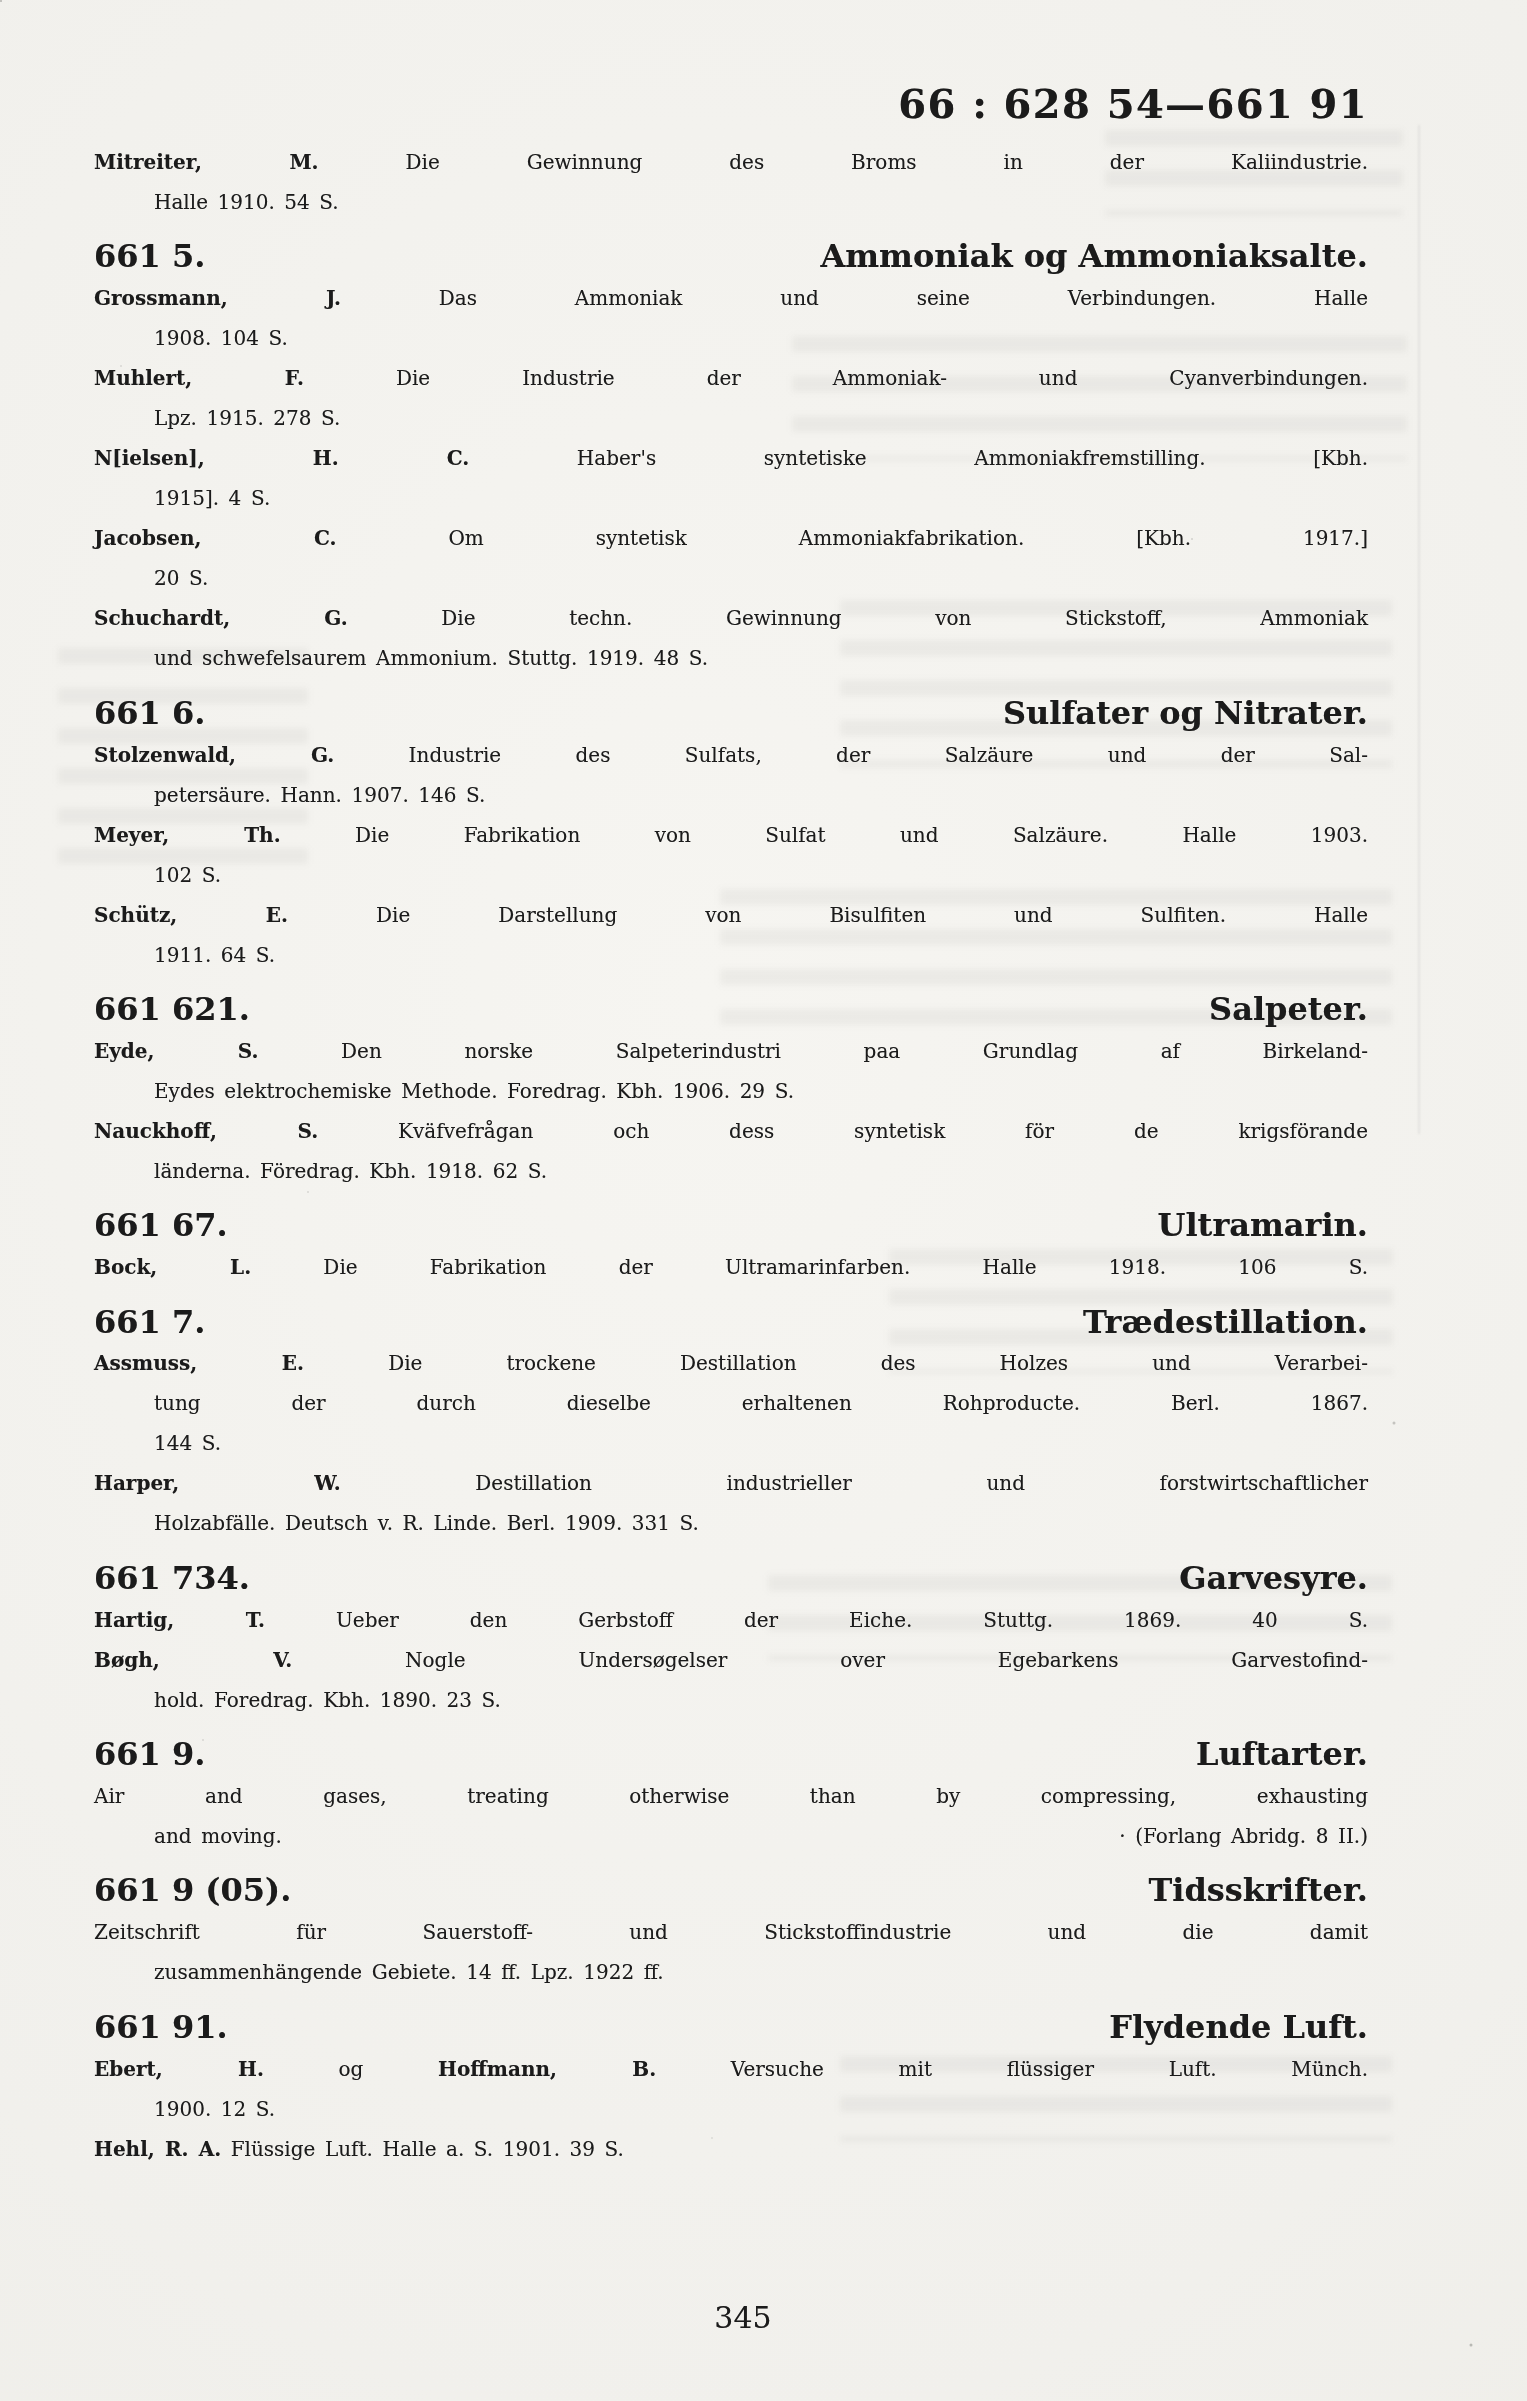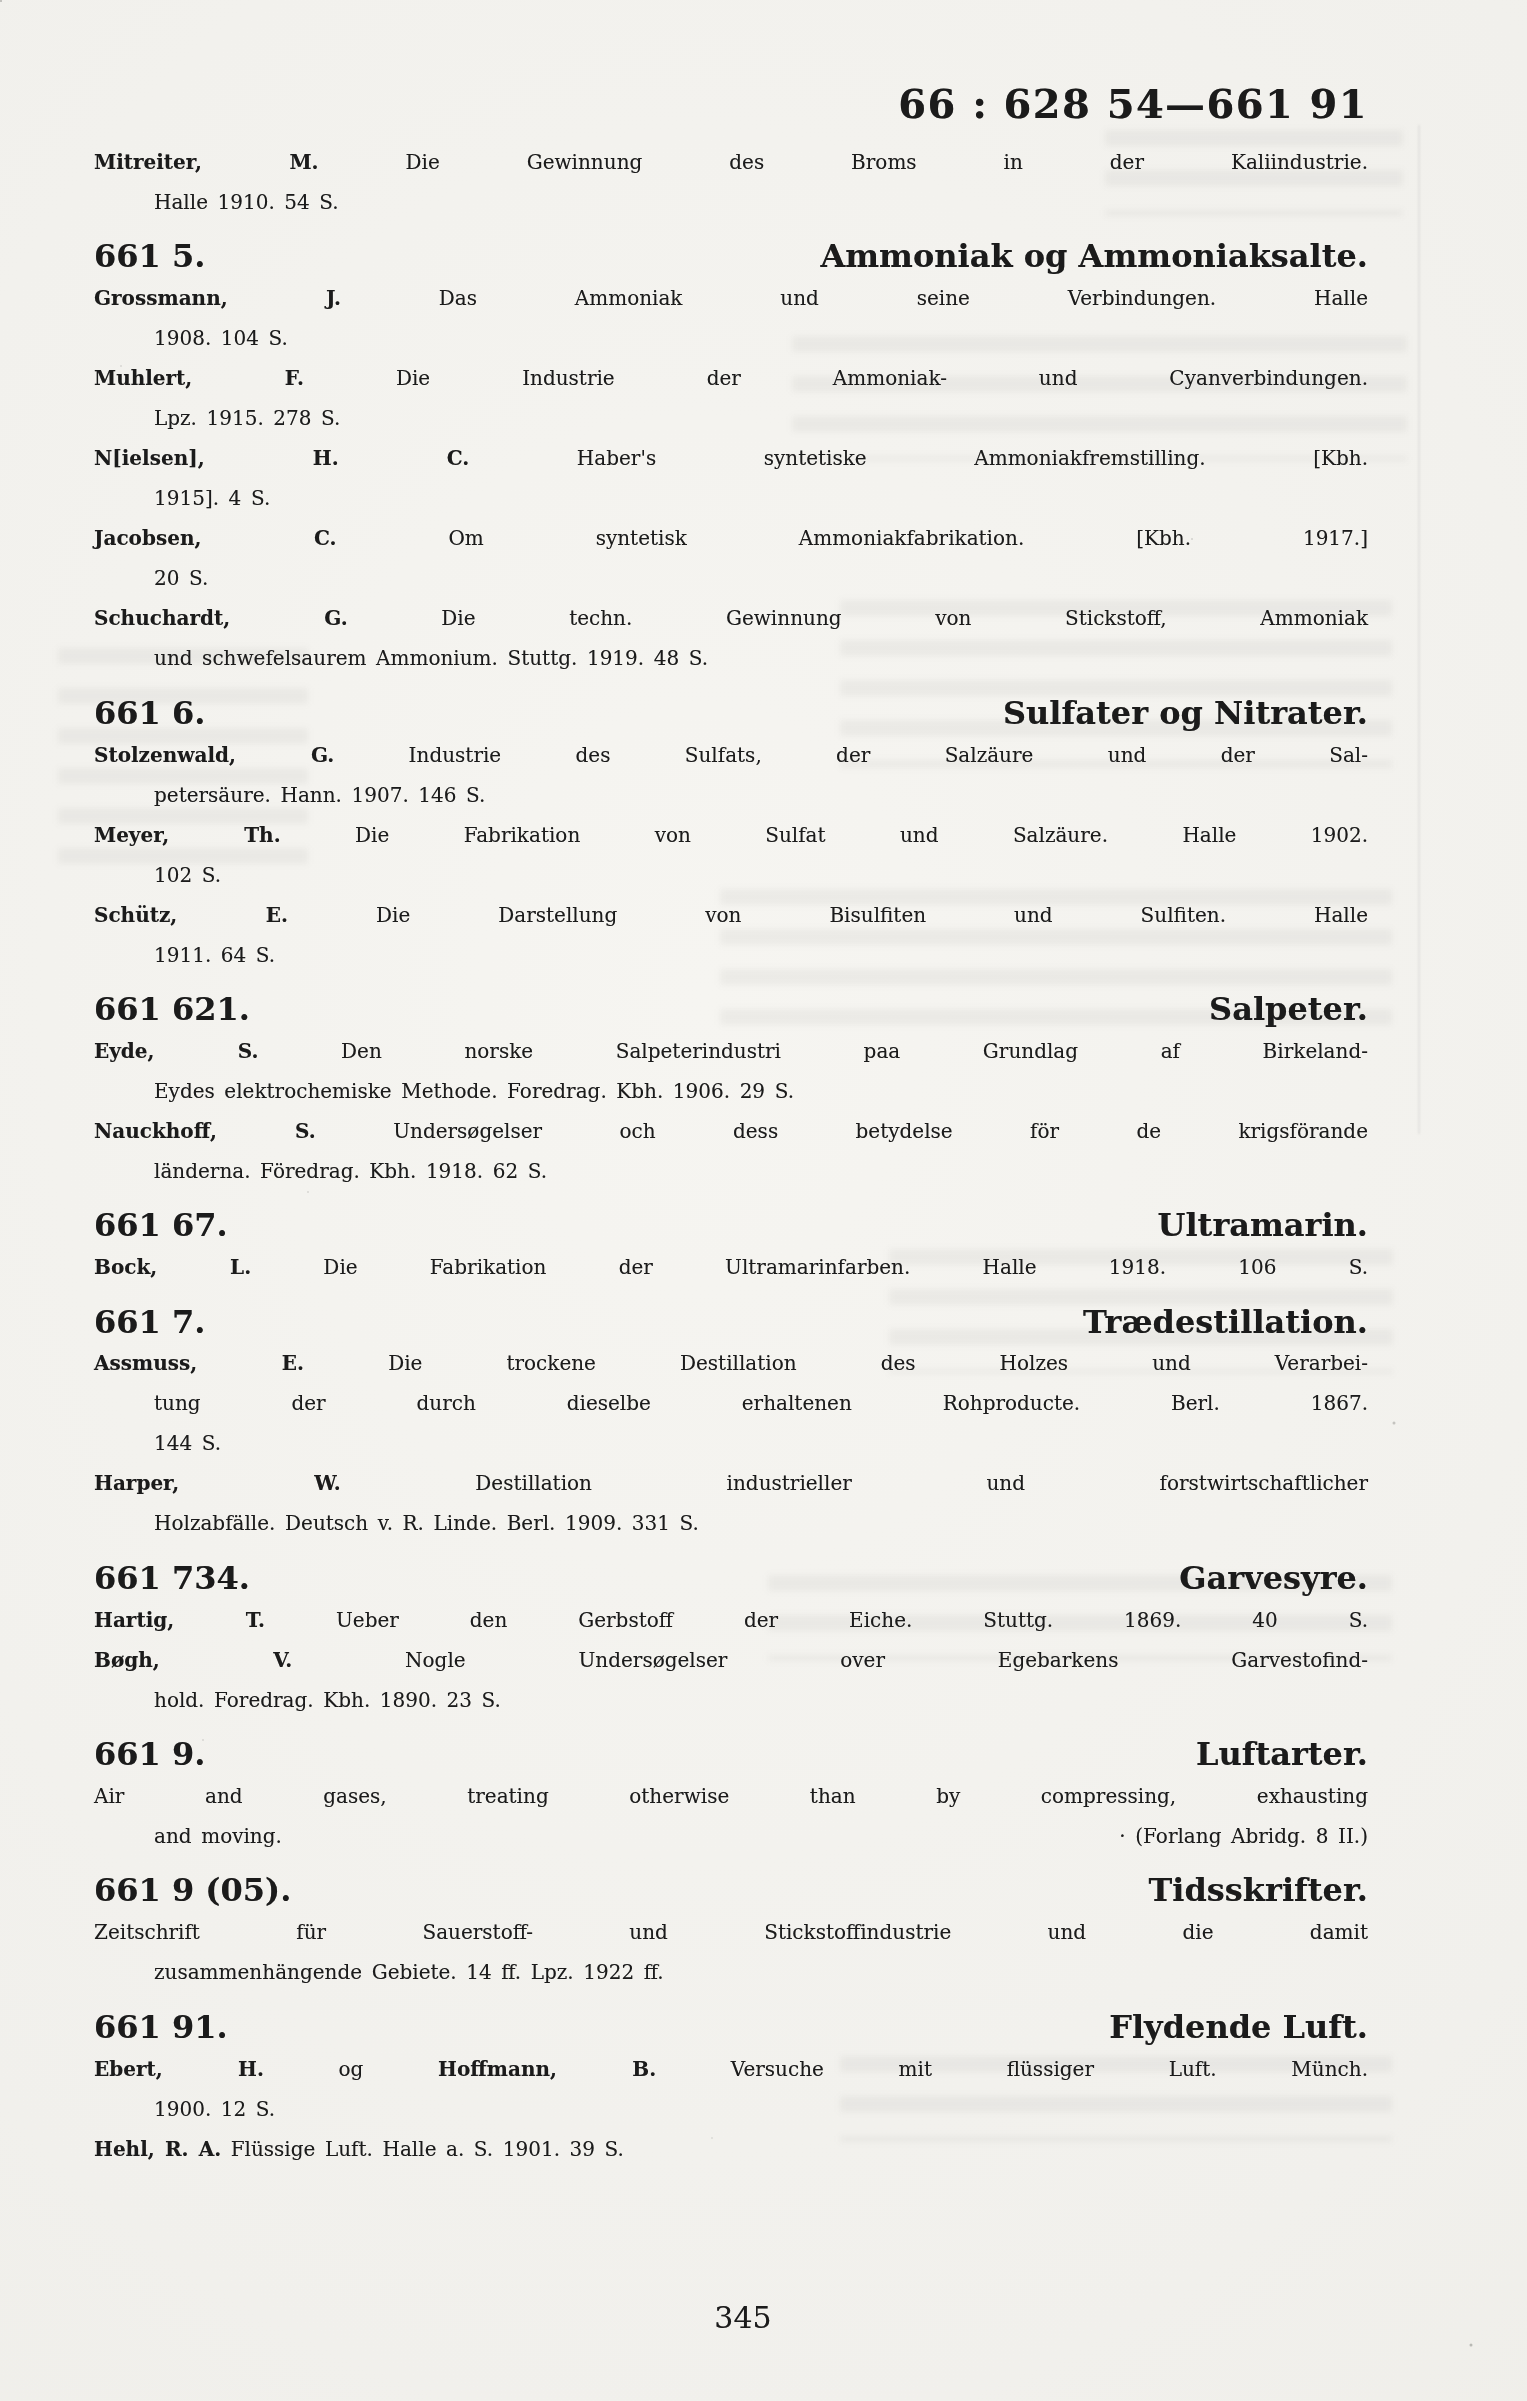--- a/index.html
+++ b/index.html
@@ -144,37 +144,37 @@
       </div>
       <div class="section">
         <span class="num">661 6.</span>
         <span class="title">Sulfater og Nitrater.</span>
       </div>
       <div class="entry">
         <div class="line j"><span class="b">Stolzenwald, G.</span> <span class="r">Industrie des Sulfats, der Salzäure und der Sal-</span> </div>
         <div class="line ind"><span class="r">petersäure. Hann. 1907. 146 S.</span> </div>
       </div>
       <div class="entry">
-        <div class="line j"><span class="b">Meyer, Th.</span> <span class="r">Die Fabrikation von Sulfat und Salzäure. Halle 1902.</span> </div>
+        <div class="line j"><span class="b">Meyer, Th.</span> <span class="r">Die Fabrikation von Sulfat und Salzäure. Halle 1903.</span> </div>
         <div class="line ind"><span class="r">102 S.</span> </div>
       </div>
       <div class="entry">
         <div class="line j"><span class="b">Schütz, E.</span> <span class="r">Die Darstellung von Bisulfiten und Sulfiten. Halle</span> </div>
         <div class="line ind"><span class="r">1911. 64 S.</span> </div>
       </div>
       <div class="section">
         <span class="num">661 621.</span>
         <span class="title">Salpeter.</span>
       </div>
       <div class="entry">
         <div class="line j"><span class="b">Eyde, S.</span> <span class="r">Den norske Salpeterindustri paa Grundlag af Birkeland-</span> </div>
         <div class="line ind"><span class="r">Eydes elektrochemiske Methode. Foredrag. Kbh. 1906. 29 S.</span> </div>
       </div>
       <div class="entry">
-        <div class="line j"><span class="b">Nauckhoff, S.</span> <span class="r">Undersøgelser och dess betydelse för de krigsförande</span> </div>
+        <div class="line j"><span class="b">Nauckhoff, S.</span> <span class="r">Kväfvefrågan och dess syntetisk för de krigsförande</span> </div>
         <div class="line ind"><span class="r">länderna. Föredrag. Kbh. 1918. 62 S.</span> </div>
       </div>
       <div class="section">
         <span class="num">661 67.</span>
         <span class="title">Ultramarin.</span>
       </div>
       <div class="entry">
         <div class="line j"><span class="b">Bock, L.</span> <span class="r">Die Fabrikation der Ultramarinfarben. Halle 1918. 106 S.</span> </div>
       </div>
       <div class="section">

